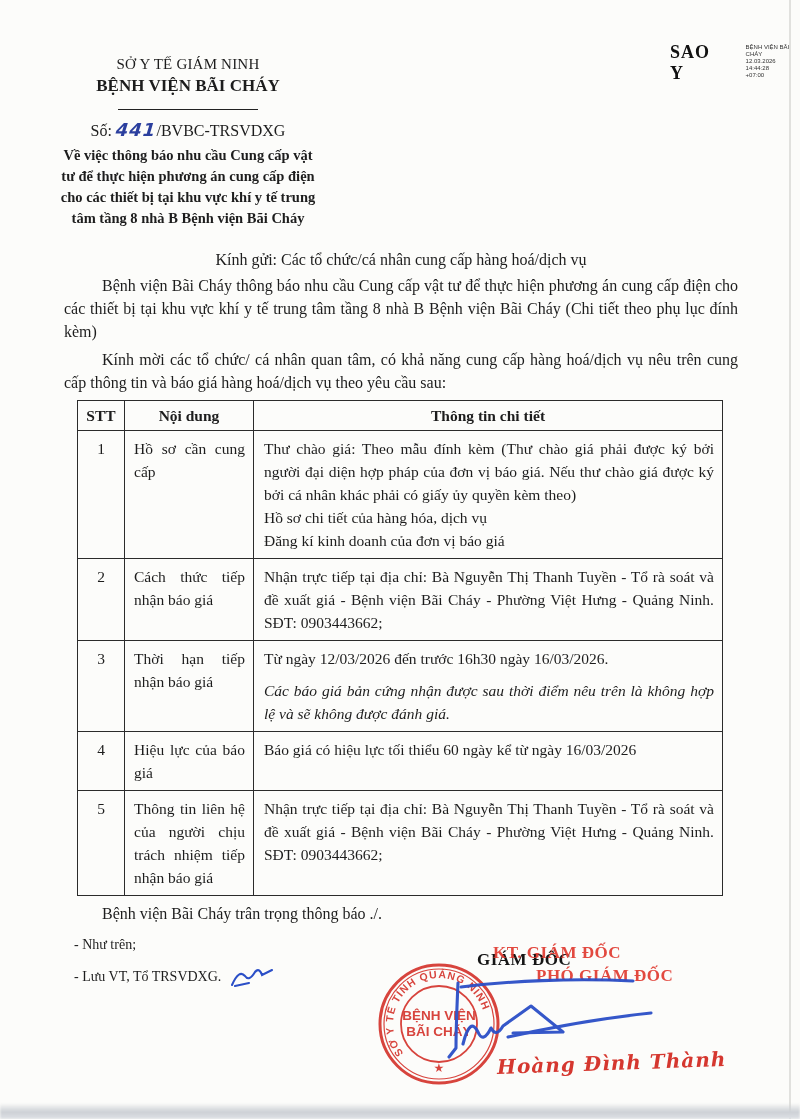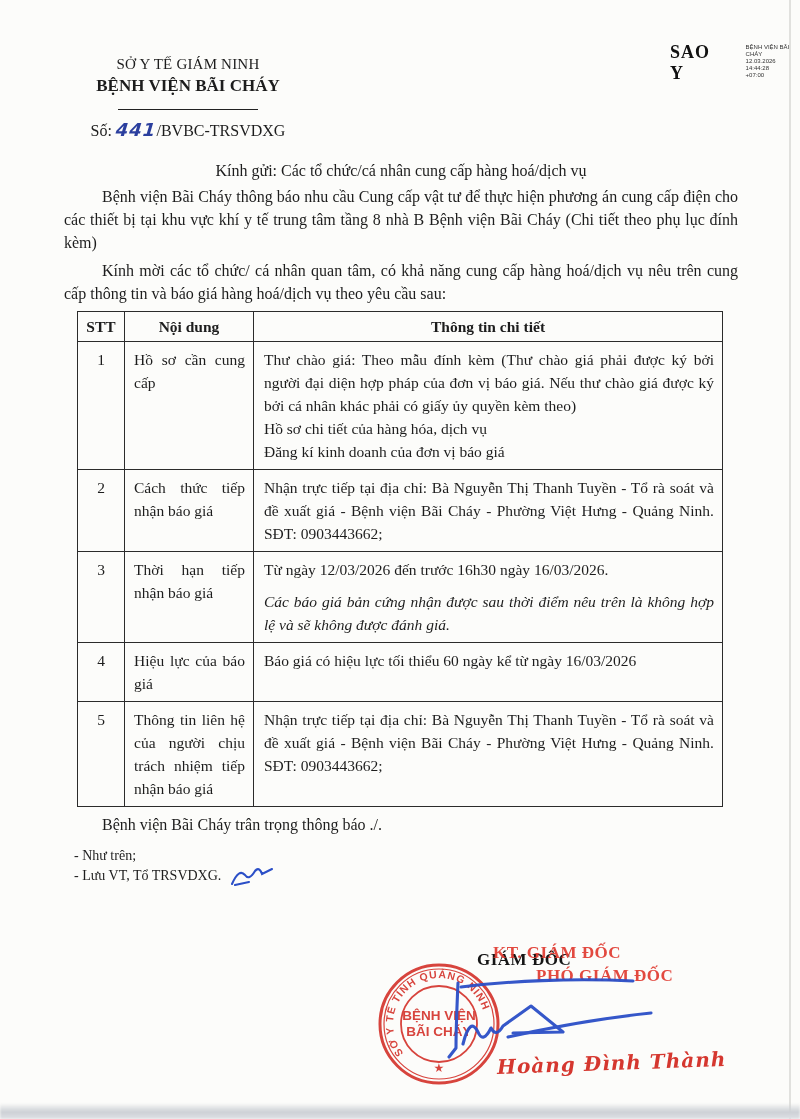--- a/index.html
+++ b/index.html
@@ -62,21 +62,21 @@
   .quote-table td.cell-nd { padding:6px 8px 6px 9px; text-align:justify; }
   .quote-table td.cell-detail { padding:6px 8px 6px 10px; text-align:justify; }
   .quote-table td.cell-detail p { margin:0; }
   .quote-table tbody tr:nth-child(3) td.cell-detail p + p { margin-top:9px;font-style:italic; }
   .quote-table tbody tr:nth-child(4) td { height:53px; }
   
   .closing-line { font-size:16px; margin-top:9px; text-indent:38px; }
   .recipients { margin-top:13px; padding-left:10px; }
   .recipients-label { font-size:15px; font-weight:bold; font-style:italic; }
   .recipient-item { font-size:14px; line-height:18px; }
-  .recipient-row { display:flex; align-items:flex-end; gap:4px; }
+  .recipient-row { display:flex; align-items:flex-end; gap:4px;margin-top:12px; }
   
   .sig-title-black { position:absolute; left:477px; top:950px; font-size:17px; font-weight:bold; color:#151515; letter-spacing:.5px; z-index:3; }
   .sig-title-red1 { position:absolute; left:493px; top:943px; font-size:17px; font-weight:bold; color:#e03a30; opacity:.92; z-index:4; letter-spacing:.5px; }
   .sig-title-red2 { position:absolute; left:492px; top:966px; font-size:17px; font-weight:bold; color:#e03a30; opacity:.92; z-index:4; letter-spacing:.5px;margin-left:44px; }
   .stamp-svg { position:absolute; left:375px; top:958px; z-index:2; opacity:.93; }
   .signature-svg { position:absolute; left:413px; top:970px; z-index:5; }
   .signer-name { position:absolute; left:497px; top:1051px; z-index:4;
     font-family:"DejaVu Serif", serif; font-style:italic; font-weight:bold;
     font-size:20px; color:#d5372f; transform:rotate(-2deg); letter-spacing:1px; }
   .ink-squiggle { display:inline-block; margin-left:4px; margin-bottom:-4px; }
@@ -97,20 +97,21 @@
       <div>+07:00</div>
     </div>
   </div>
 
   <div class="doc-header">
     <div class="header-left">
       <div class="dept-name">SỞ Y TẾ GIÁM NINH</div>
       <div class="org-name">BỆNH VIỆN BÃI CHÁY</div>
       <div><span class="org-underline"></span></div>
       <div class="doc-number"><span>Số: </span><span class="handwritten-number">441</span><span>/BVBC-TRSVDXG</span></div>
+      <div class="doc-subject">Về việc thông báo nhu cầu Cung cấp vật tư để thực hiện phương án cung cấp điện cho các thiết bị tại khu vực khí y tế trung tâm tầng 8 nhà B Bệnh viện Bãi Cháy</div>
     </div>
   </div>
 
   <div class="doc-body">
     <div class="salutation">Kính gửi: Các tổ chức/cá nhân cung cấp hàng hoá/dịch vụ</div>
     <p class="body-paragraph">Bệnh viện Bãi Cháy thông báo nhu cầu Cung cấp vật tư để thực hiện phương án cung cấp điện cho các thiết bị tại khu vực khí y tế trung tâm tầng 8 nhà B Bệnh viện Bãi Cháy (Chi tiết theo phụ lục đính kèm)</p>
     <p class="body-paragraph">Kính mời các tổ chức/ cá nhân quan tâm, có khả năng cung cấp hàng hoá/dịch vụ nêu trên cung cấp thông tin và báo giá hàng hoá/dịch vụ theo yêu cầu sau:</p>
 
     <div class="table-wrap">
       <table class="quote-table" id="quote-table">

